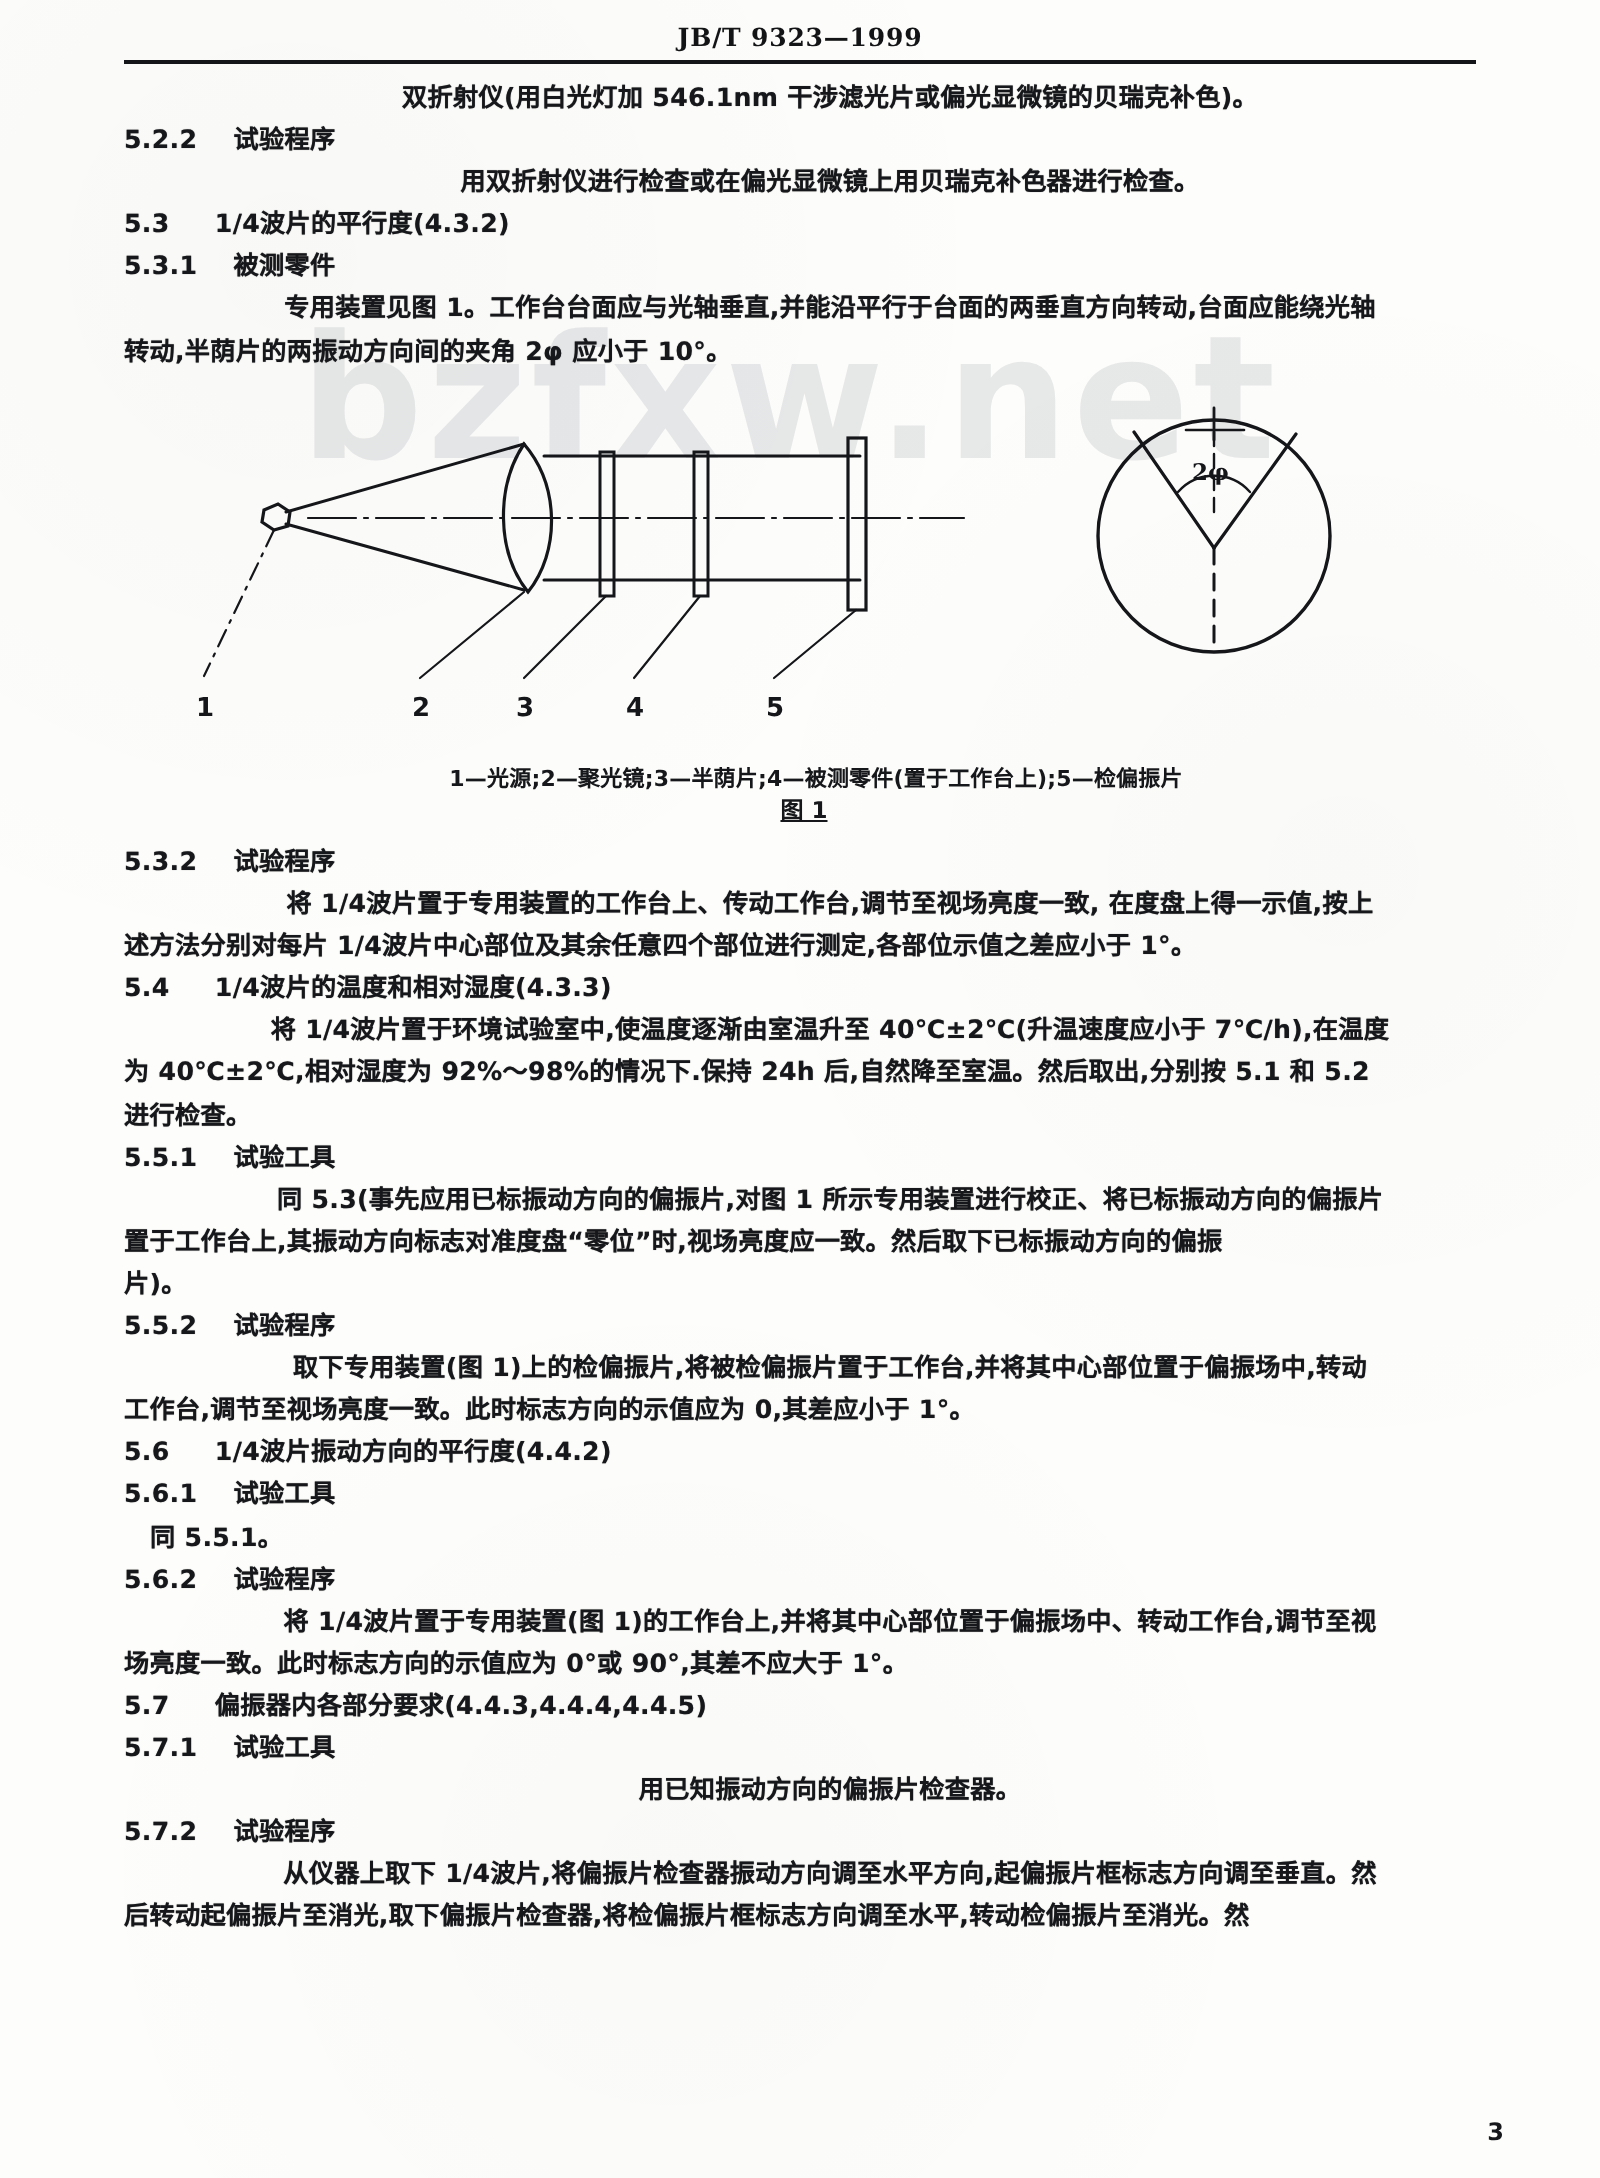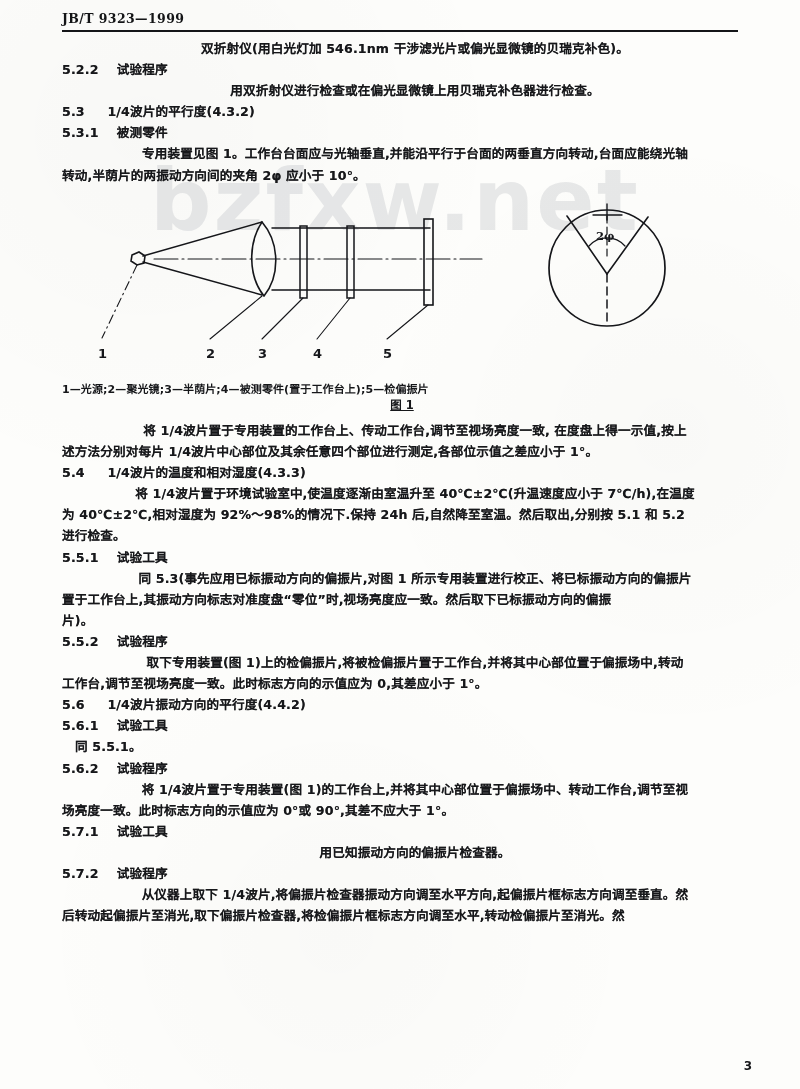--- a/index.html
+++ b/index.html
@@ -29,20 +29,21 @@
     position: absolute;
     left: 62px;
     top: 11px;
     width: 676px;
     height: 26px;
   }
   .head-title {
     position: absolute;
     left: 0; right: 0;
     top: 0;
+    text-align: center;
     font-size: 12.5px;
     letter-spacing: 0.4px;
     font-weight: 600;
     color: #131416;
     font-family: "DejaVu Serif", "Liberation Serif", serif;
   }
   .head-rule {
     position: absolute;
     left: 0;
     right: 0;
@@ -74,22 +75,23 @@
   
   .figure {
     position: absolute;
     left: 62px;
     top: 198px;
     width: 680px;
     height: 222px;
   }
   .fig-caption {
     position: absolute;
-    left: 0; right: 0;
+    left: 12px; right: 0;
     top: 182px;
+    text-align: center;
     font-size: 11px;
     letter-spacing: 0.1px;
     font-weight: 600;
     color: #16171a;
     white-space: pre;
   }
   .fig-number {
     position: absolute;
     left: 0; right: 0;
     top: 198px;
@@ -199,39 +201,41 @@
       <text x="321" y="160" font-family="DejaVu Sans, Liberation Sans, sans-serif" font-size="13" font-weight="700" fill="#15161a">5</text>
 
       <text x="534" y="42" font-family="DejaVu Serif, Liberation Serif, serif" font-size="11.5" font-weight="700" fill="#15161a">2φ</text>
     </svg>
 
     <div class="fig-caption">1—光源;2—聚光镜;3—半荫片;4—被测零件(置于工作台上);5—检偏振片</div>
     <div class="fig-number">图 1</div>
   </div>
 
   <div class="body" id="body-bottom" style="top:420px;">
+      <div class="ln">5.3.2    试验程序</div>
       <div class="ln ind1">将 1/4波片置于专用装置的工作台上、传动工作台,调节至视场亮度一致, 在度盘上得一示值,按上</div>
       <div class="ln">述方法分别对每片 1/4波片中心部位及其余任意四个部位进行测定,各部位示值之差应小于 1°。</div>
       <div class="ln">5.4     1/4波片的温度和相对湿度(4.3.3)</div>
       <div class="ln ind1">将 1/4波片置于环境试验室中,使温度逐渐由室温升至 40℃±2℃(升温速度应小于 7℃/h),在温度</div>
       <div class="ln">为 40℃±2℃,相对湿度为 92%～98%的情况下.保持 24h 后,自然降至室温。然后取出,分别按 5.1 和 5.2</div>
       <div class="ln">进行检查。</div>
       <div class="ln">5.5.1    试验工具</div>
       <div class="ln ind1">同 5.3(事先应用已标振动方向的偏振片,对图 1 所示专用装置进行校正、将已标振动方向的偏振片</div>
       <div class="ln">置于工作台上,其振动方向标志对准度盘“零位”时,视场亮度应一致。然后取下已标振动方向的偏振</div>
       <div class="ln">片)。</div>
       <div class="ln">5.5.2    试验程序</div>
       <div class="ln ind1">取下专用装置(图 1)上的检偏振片,将被检偏振片置于工作台,并将其中心部位置于偏振场中,转动</div>
       <div class="ln">工作台,调节至视场亮度一致。此时标志方向的示值应为 0,其差应小于 1°。</div>
       <div class="ln">5.6     1/4波片振动方向的平行度(4.4.2)</div>
       <div class="ln">5.6.1    试验工具</div>
       <div class="ln ind2">同 5.5.1。</div>
       <div class="ln">5.6.2    试验程序</div>
       <div class="ln ind1">将 1/4波片置于专用装置(图 1)的工作台上,并将其中心部位置于偏振场中、转动工作台,调节至视</div>
       <div class="ln">场亮度一致。此时标志方向的示值应为 0°或 90°,其差不应大于 1°。</div>
+      <div class="ln">5.7     偏振器内各部分要求(4.4.3,4.4.4,4.4.5)</div>
       <div class="ln">5.7.1    试验工具</div>
       <div class="ln ind1">用已知振动方向的偏振片检查器。</div>
       <div class="ln">5.7.2    试验程序</div>
       <div class="ln ind1">从仪器上取下 1/4波片,将偏振片检查器振动方向调至水平方向,起偏振片框标志方向调至垂直。然</div>
       <div class="ln">后转动起偏振片至消光,取下偏振片检查器,将检偏振片框标志方向调至水平,转动检偏振片至消光。然</div>
     </div>
 
   <div class="page-number">3</div>
 </div>
 

